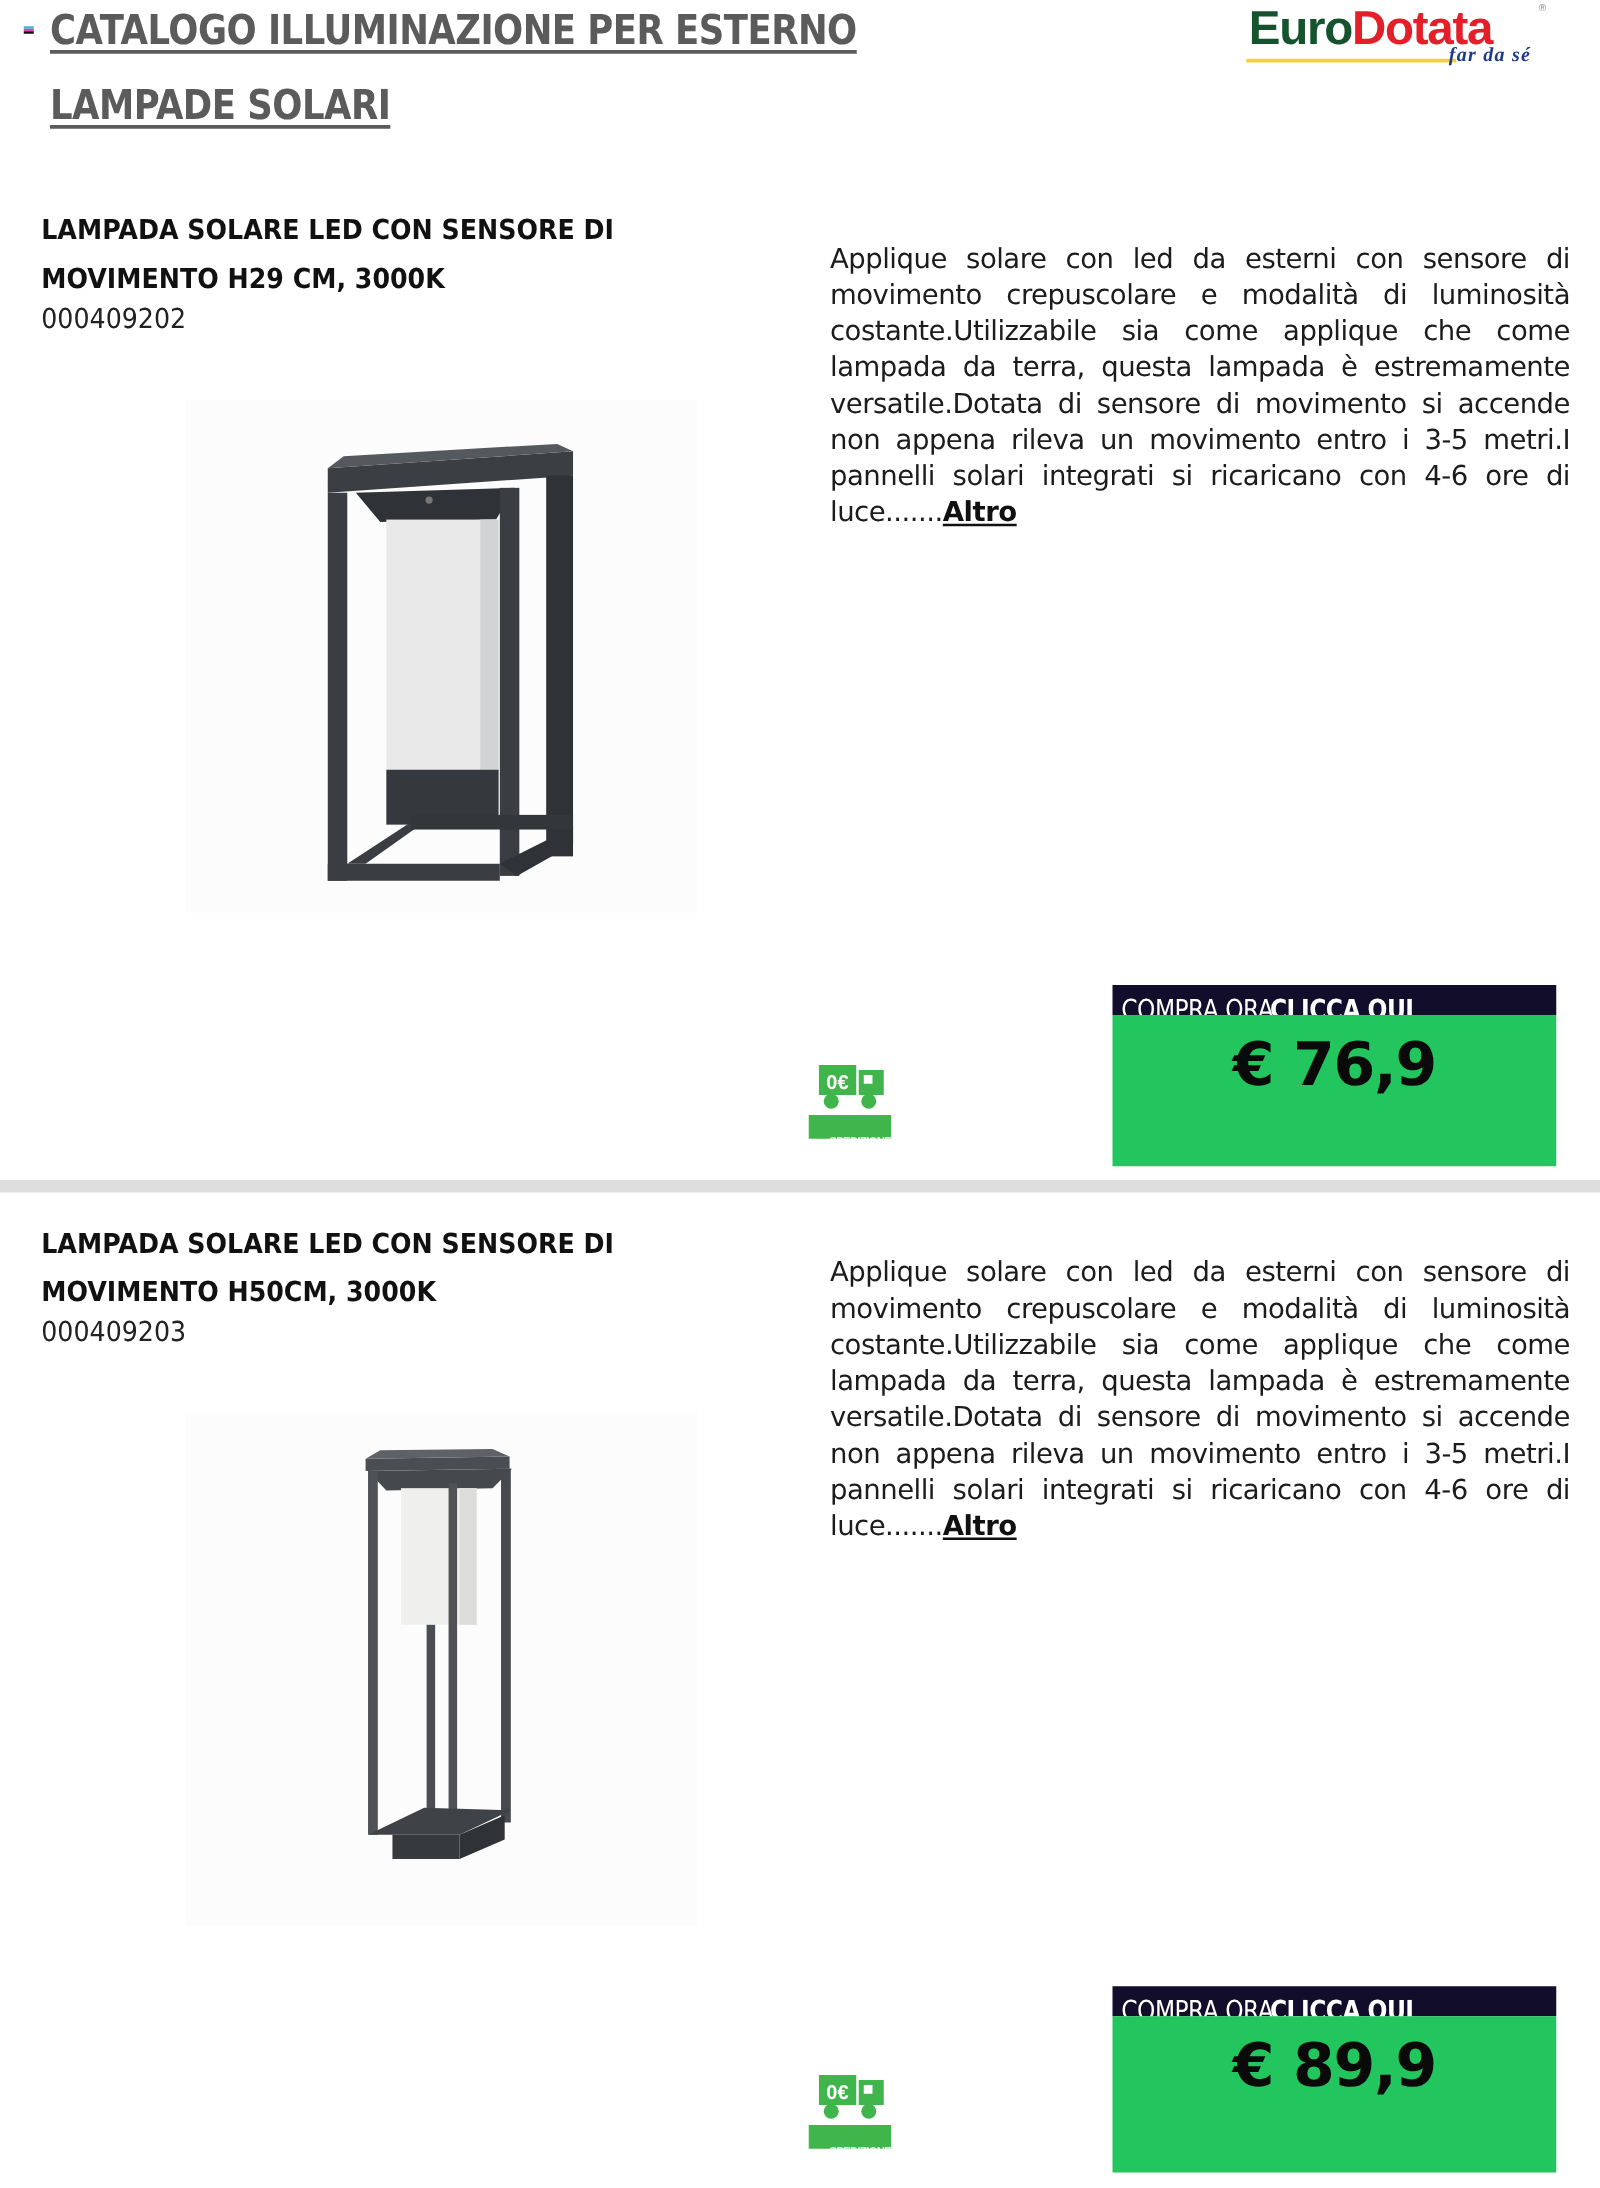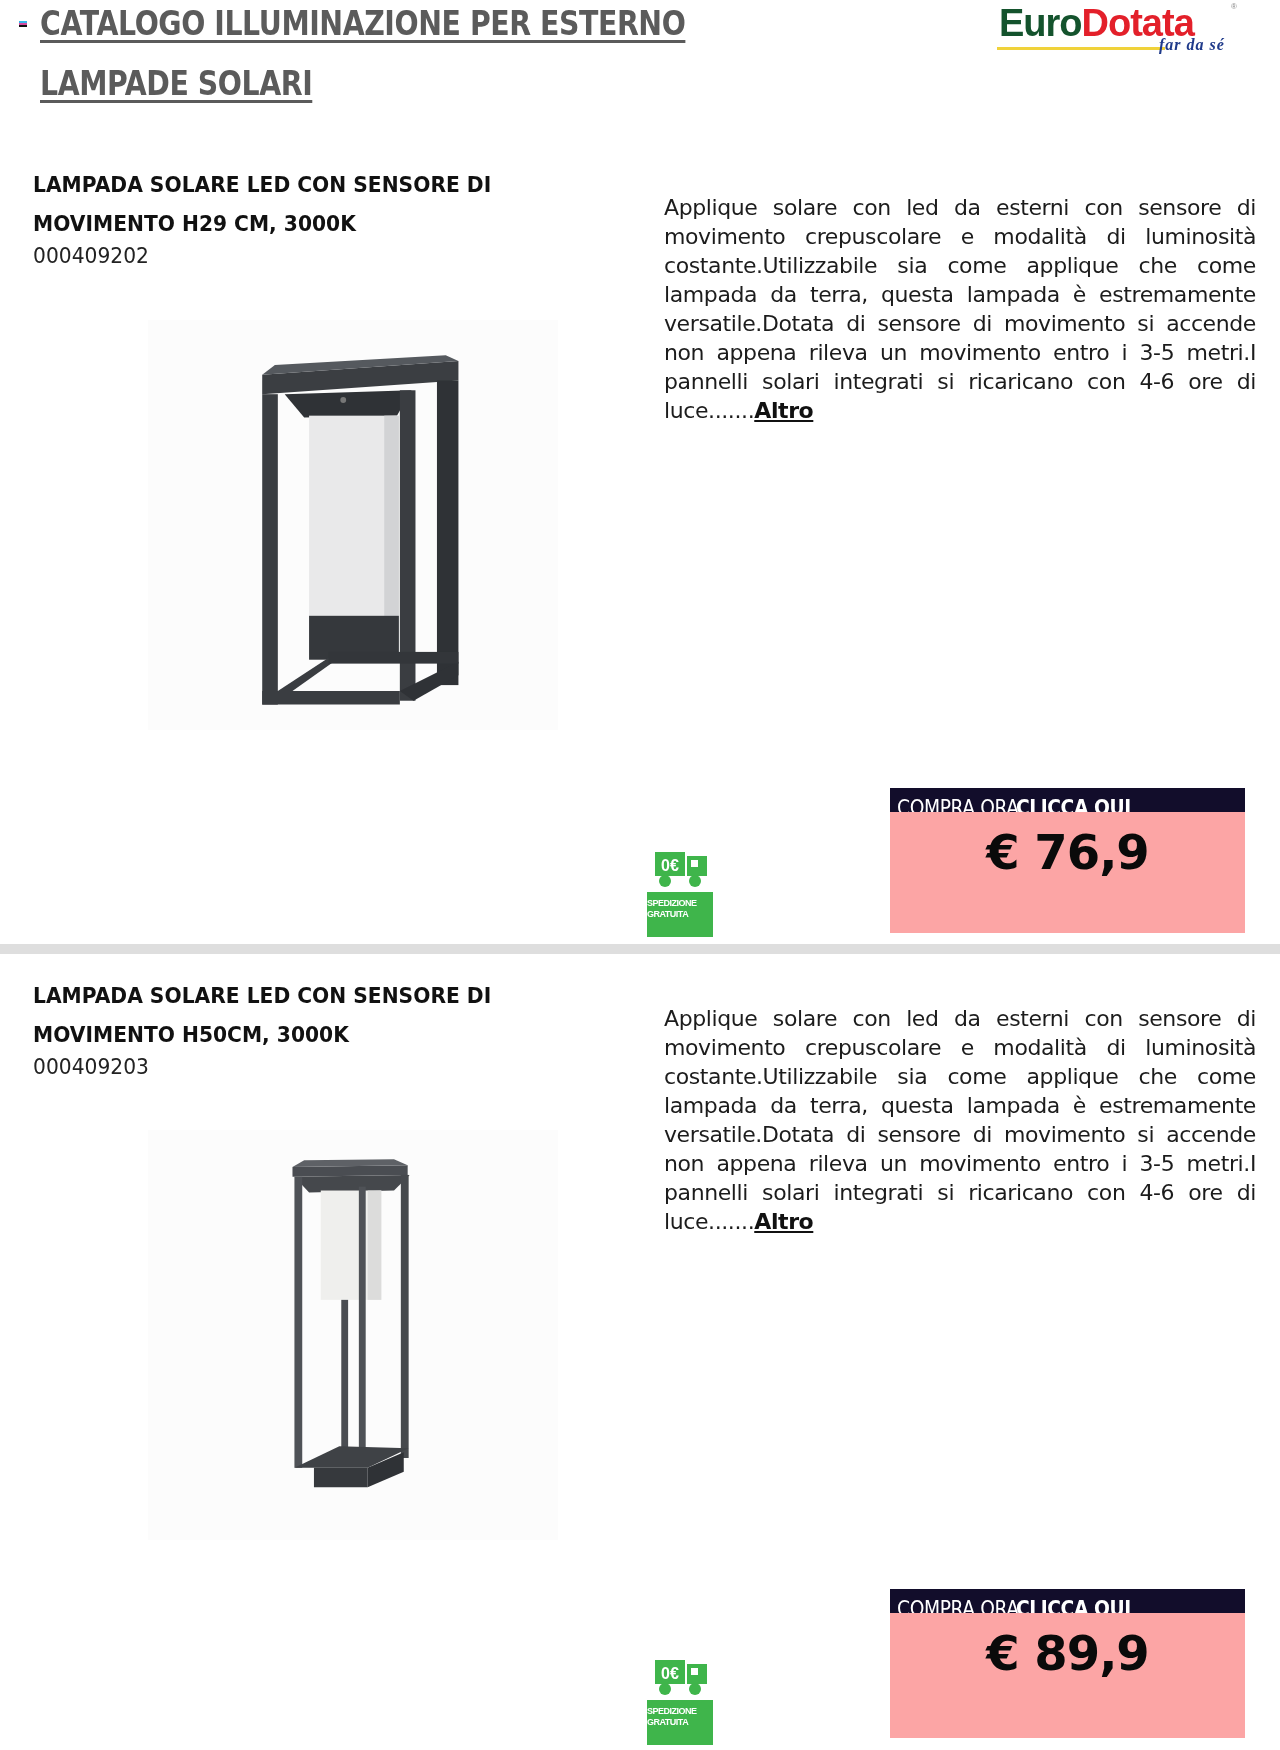--- a/index.html
+++ b/index.html
@@ -39,30 +39,30 @@
     font-family: "DejaVu Sans", sans-serif; font-size: 22px; line-height: 29px;
     text-align: justify; color: #1c1c1c; letter-spacing: -0.4px;
   }
   .more-link { font-weight: bold; color: #111; text-decoration: underline; cursor: pointer; }
 
   .product-image { position: absolute; left: 148px; width: 410px; height: 410px; background: #fdfdfd; }
 
   .ship-badge { position: absolute; left: 647px; width: 68px; height: 70px; }
   .ship-badge .truck { position: absolute; left: 8px; top: 0; width: 56px; height: 36px; }
   .ship-badge .label {
-    position: absolute; left: 0; top: 40px; width: 66px; height: 45px; background: #3fb54b;
+    position: absolute; left: 0; top: 40px; width: 66px; height: 19px; background: #3fb54b;
     color: #fff; font-family: "Liberation Sans", sans-serif; font-weight: bold; font-size: 9px;
-    line-height: 11px; text-align: left; padding-top: 6px; letter-spacing: -0.5px;
+    line-height: 11px; text-align: right; padding-top: 16px; letter-spacing: -0.5px;
   }
 
   .buy-box { position: absolute; left: 890px; width: 355px; }
   .buy-header { height: 24px; background: #120d2b; color: #fff; padding-left: 7px; white-space: nowrap; font-size: 22px; line-height: 40px; }
   .buy-cta-light { font-family: "DejaVu Sans", sans-serif; font-weight: normal; text-decoration: underline; display: inline-block; transform: scaleX(0.85); transform-origin: left center; letter-spacing: -0.5px; cursor: pointer; }
   .buy-cta-bold { font-family: "DejaVu Sans", sans-serif; font-weight: bold; text-decoration: underline; display: inline-block; transform: scaleX(0.85); transform-origin: left center; margin-left: -24px; letter-spacing: -0.5px; cursor: pointer; }
-  .buy-price-area { background: #fca5a5; height: 121px; position: relative; }
+  .buy-price-area { background: #22c55e; height: 121px; position: relative; }
   .price { position: absolute; left: 0; right: 0; top: 12px; text-align: center; font-family: "DejaVu Sans", sans-serif; font-weight: bold; font-size: 48px; color: #0a0a0a; letter-spacing: -1px; }
 
   .divider { position: absolute; left: 0; top: 944px; width: 1280px; height: 10px; background: #dedede; }
 </style>
 </head>
 <body>
 
 <div class="corner-mark">
   <i style="background:#39b6e8"></i>
     <i style="background:#d64aa0"></i>

